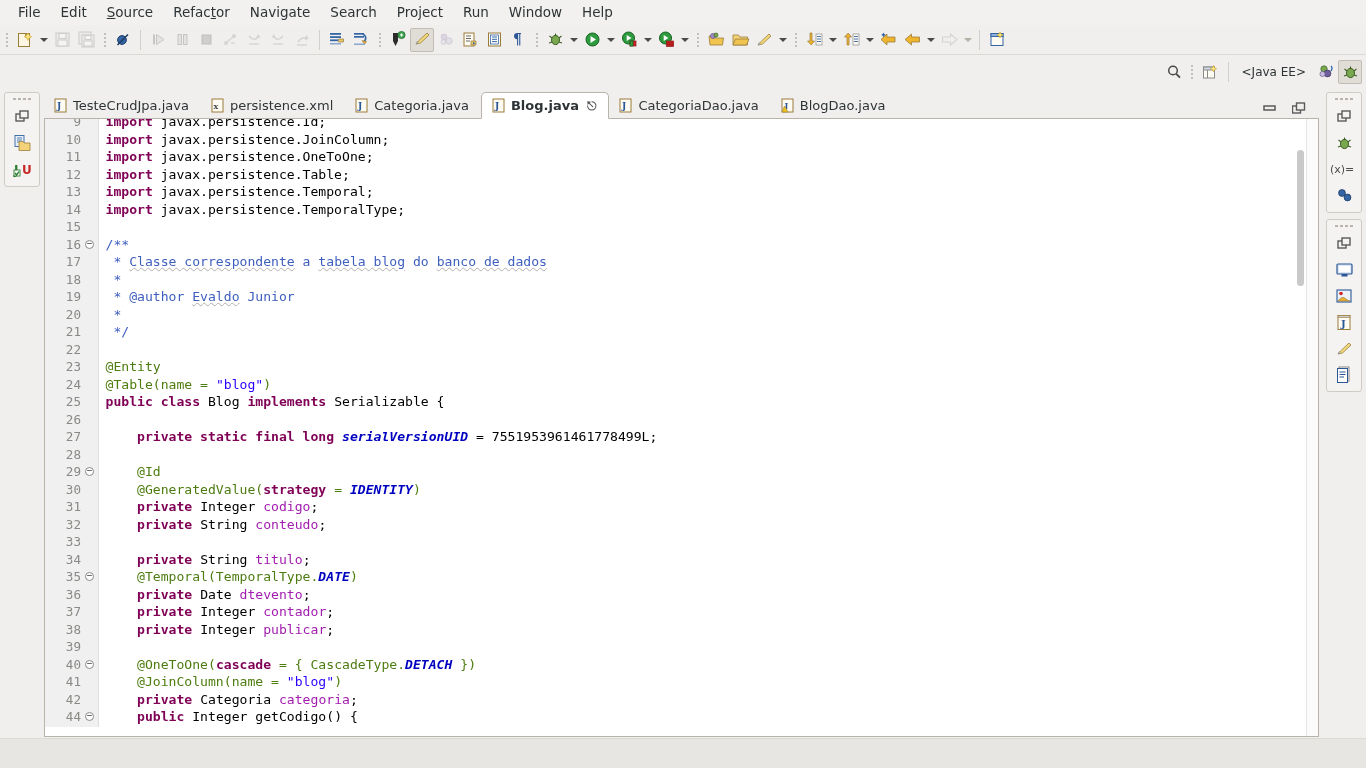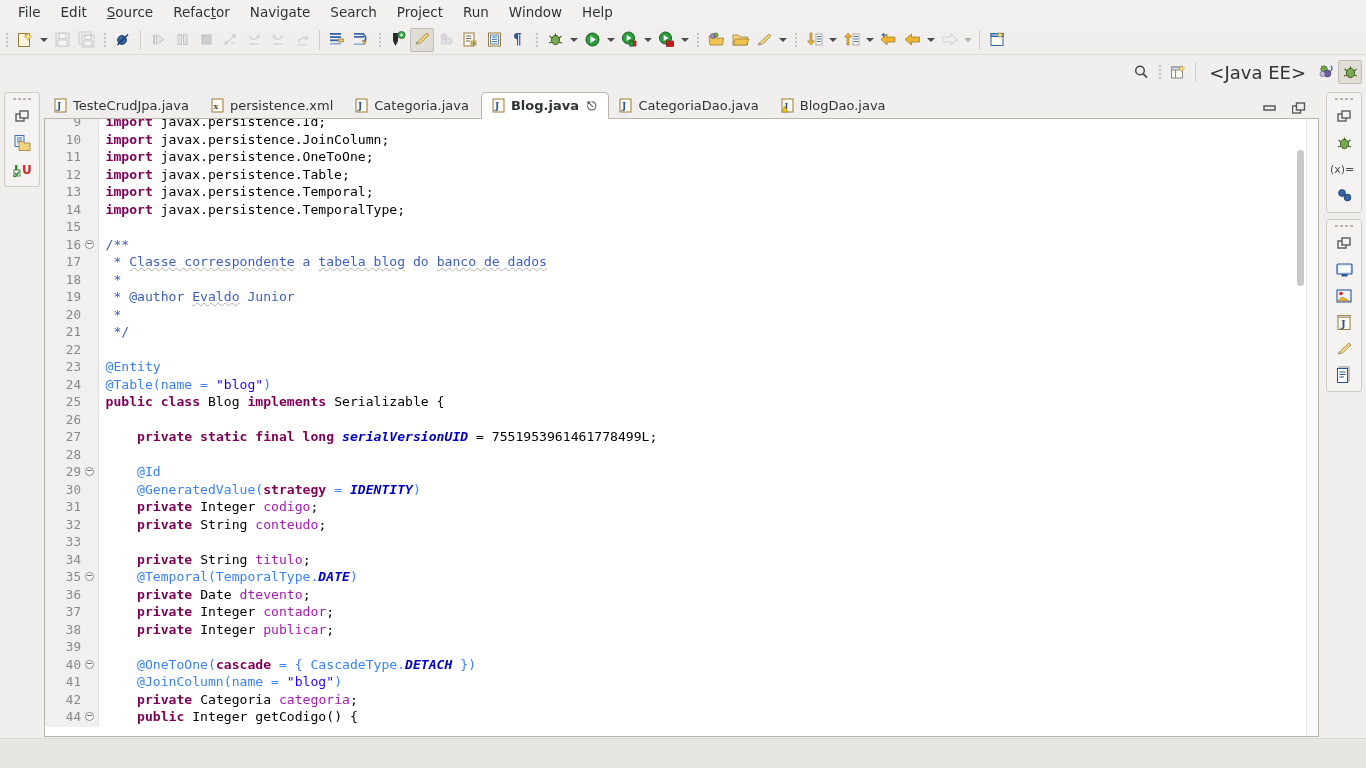--- a/index.html
+++ b/index.html
@@ -58,21 +58,21 @@
   .tb-arrow.dim::after { border-top-color: #b4b0a8; }
 
   
   .toolbar2 {
     position: absolute; left: 0; top: 56px; width: 1366px; height: 32px;
     background: #f0efee;
     display: flex; align-items: center; justify-content: flex-end;
     padding-right: 4px;
   }
   .persp-label {
-    font-size: 18px; color: #2e3436; padding: 0 8px; white-space: nowrap;
+    font-size: 12px; color: #2e3436; padding: 0 8px; white-space: nowrap;
   }
 
   
   .sidebar {
     position: absolute;
     background: #f0efee;
   }
   .stack {
     border: 1px solid #cfccc6;
     border-radius: 3px;
@@ -154,21 +154,21 @@
     margin-top:3px;
   }
   .fold-mark::before { content: "\2212"; position: relative; top: -1px; }
   .sep-col { width: 2px; background: #f0f0f0; border-right: 1px solid #dfdfdf; }
   .code { padding-left: 7px; white-space: pre; vertical-align: top; color: #000; }
 
   
   .kw   { color: #7f0055; font-weight: bold; }
   .str  { color: #2a00ff; }
   .cmt  { color: #3f5fbf; }
-  .ann  { color: #3b82f6; }
+  .ann  { color: #4d7c0f; }
   .fld  { color: #a21caf; }
   .sfld { color: #0000c0; font-weight: bold; font-style: italic; }
   .sconst { color: #0000c0; font-weight: bold; font-style: italic; }
   .spell {
     text-decoration: underline;
     text-decoration-style: wavy;
     text-decoration-color: #b0b0b0;
     text-decoration-thickness: 1px;
   }
 

